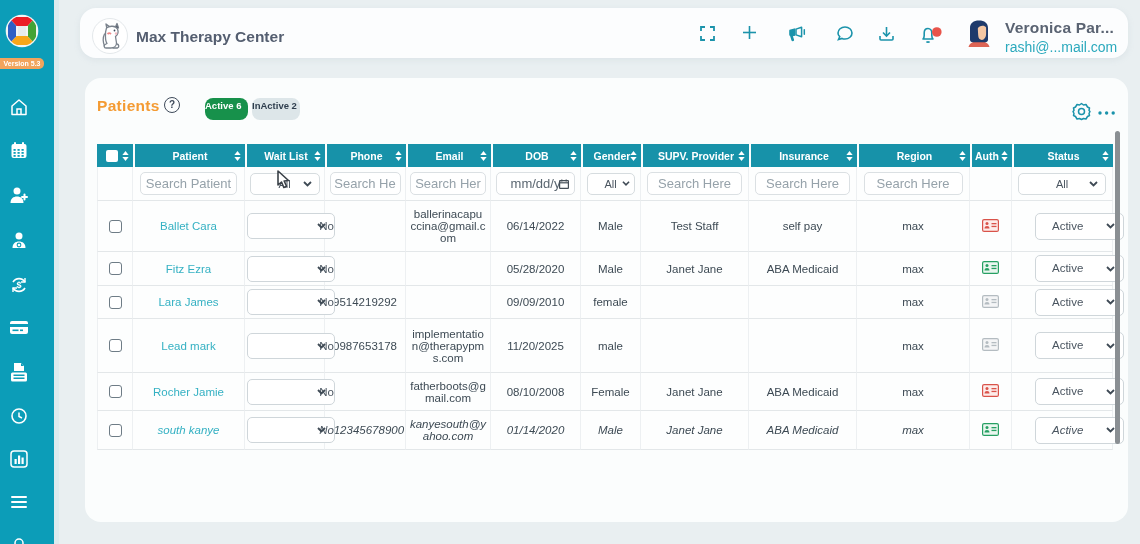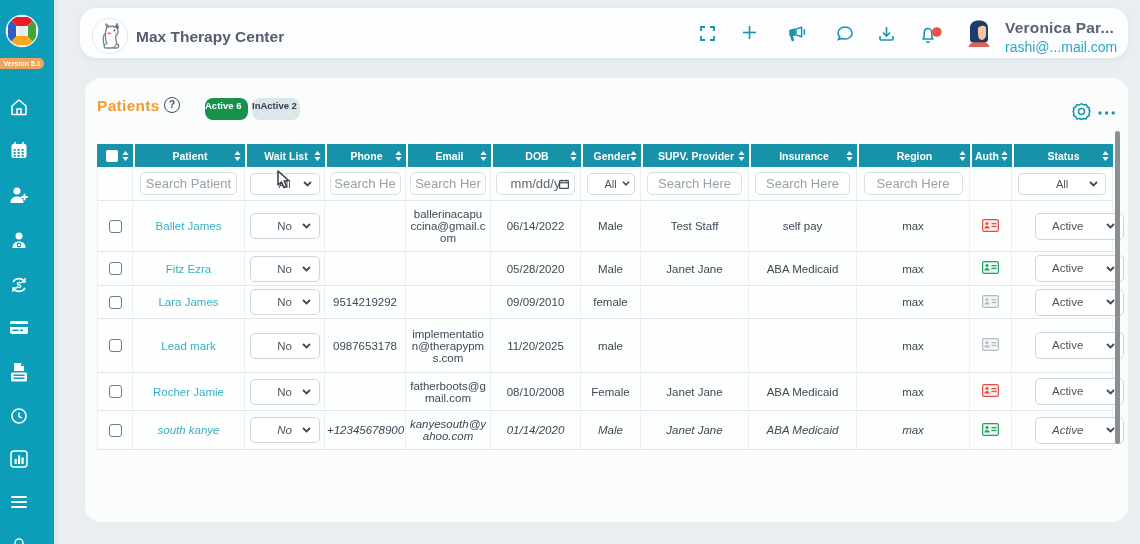--- a/index.html
+++ b/index.html
@@ -38,21 +38,21 @@
 #tbl td { text-align:center; vertical-align:middle; font-size:11.5px; color:#3d4a54; border-right:1px solid #edf0f2; border-bottom:1px solid #e3e7e9; padding:0 2px; background:#fdfefe; }
 #tbl td:first-child { border-left:1px solid #edf0f2; }
 #tbl td.pname { color:#35b1c3; }
 #tbl tr.filter td { height:34px; }
 .sortarr { position:absolute; right:4px; top:50%; margin-top:-5px; }
 .finput { display:inline-block; border:1px solid #dbe0e3; border-radius:5px; height:23px; line-height:21px; background:#fff; color:#96a2aa; font-size:13px; text-align:center; vertical-align:middle; }
 .fsel { display:inline-block; border:1px solid #d6dcdf; border-radius:5px; height:22px; line-height:20px; background:#fff; color:#4a5560; font-size:11px; text-align:center; vertical-align:middle; position:relative; }
 .fsel svg, .datebox svg { position:absolute; top:50%; margin-top:-4px; }
 
 .cbox { display:inline-block; width:13px; height:13px; border:1.5px solid #6e7c86; border-radius:3px; background:#fff; vertical-align:middle; }
-.rowsel { display:inline-block; width:70px; border:1px solid #cfd6da; border-radius:5px; height:26px; line-height:24px; background:#fff; color:#4a5560; font-size:11.5px; text-align:center; position:relative; }
+.rowsel { display:inline-block; width:88px; border:1px solid #cfd6da; border-radius:5px; height:26px; line-height:24px; background:#fff; color:#4a5560; font-size:11.5px; text-align:right; position:relative; }
 .rowsel svg { position:absolute; right:8px; top:50%; margin-top:-4px; }
 .statsel { width:89px; height:27px; line-height:25px; text-align:left; padding-left:16px;margin-left:21px; }
 #scrollbar { position:absolute; left:1115px; top:131px; width:5px; height:313px; background:#8a8f93; border-radius:3px; }
 #cursor { position:absolute; left:276px; top:170px; }
 </style>
 </head>
 <body>
 
 <div id="card"></div>
 
@@ -335,21 +335,21 @@
       <td><span class="finput" style="width:95px;">Search Here</span></td>
       <td><span class="finput" style="width:95px;">Search Here</span></td>
       <td><span class="finput" style="width:99px;">Search Here</span></td>
       <td></td>
       <td><span class="fsel" style="width:88px;">All<svg width="9" height="8" viewBox="0 0 9 8" fill="none" stroke="#3f4a55" stroke-width="1.8" style="right:7px;">
               <path d="M1 2 L4.5 5.5 L8 2"></path>
             </svg></span></td>
     </tr>
     <tr style="height:51px;">
       <td><span class="cbox"></span></td>
-      <td class="pname">Ballet James</td>
+      <td class="pname">Ballet Cara</td>
       <td><span class="rowsel">No<svg width="9" height="8" viewBox="0 0 9 8" fill="none" stroke="#3f4a55" stroke-width="1.8">
               <path d="M1 2 L4.5 5.5 L8 2"></path>
             </svg></span></td>
       <td></td>
       <td>ballerinacapu<br>ccina@gmail.c<br>om</td>
       <td>06/14/2022</td>
       <td>Male</td>
       <td>Test Staff</td>
       <td>self pay</td>
       <td>max</td>

